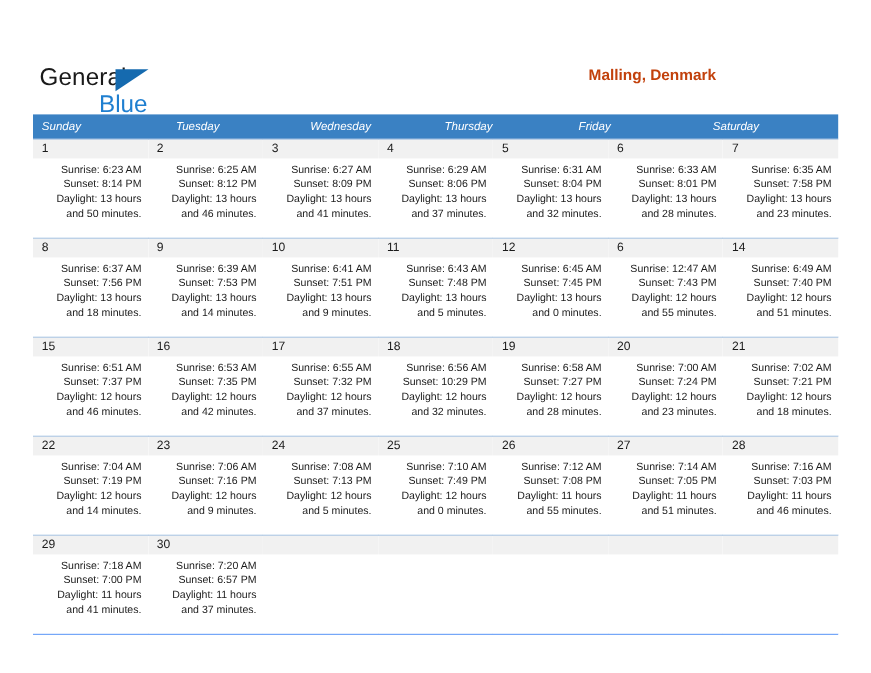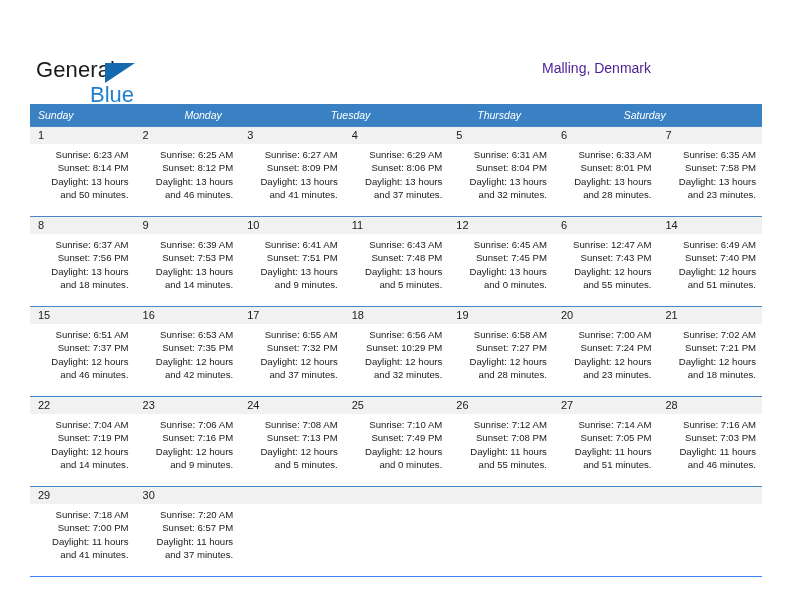--- a/index.html
+++ b/index.html
@@ -70,24 +70,25 @@
     text-align: right;
   }
   .cal-title {
     font-size: 27px;
     color: #1a1a1a;
     line-height: 34px;
     white-space: nowrap;
   }
   .cal-subtitle {
     font-size: 14px;
-    color: #4c1d95;
+    color: #c2410c;
     line-height: 20px;
     margin-top: 4px;
     white-space: nowrap;
+    font-weight: bold;
   }
 
   
   .calendar {
     position: absolute;
     left: 30px;
     top: 104px;
     width: 732px;
   }
   .weekdays {
@@ -159,23 +160,24 @@
     <div class="title-block">
       <div class="cal-subtitle">Malling, Denmark</div>
     </div>
 
   </div>
 
   <div class="calendar">
 
     <div class="weekdays">
       <div class="weekday">Sunday</div>
-      <div class="weekday">Monday</div>
       <div class="weekday">Tuesday</div>
+      <div class="weekday">Wednesday</div>
       <div class="weekday">Thursday</div>
+      <div class="weekday">Friday</div>
       <div class="weekday">Saturday</div>
     </div>
 
     <div id="weeks-container">
         <div class="week">
           <div class="day">
             <div class="day-num-band">1</div>
             <div class="day-lines">
               <div class="day-line">Sunrise: 6:23 AM</div>
               <div class="day-line">Sunset: 8:14 PM</div>

